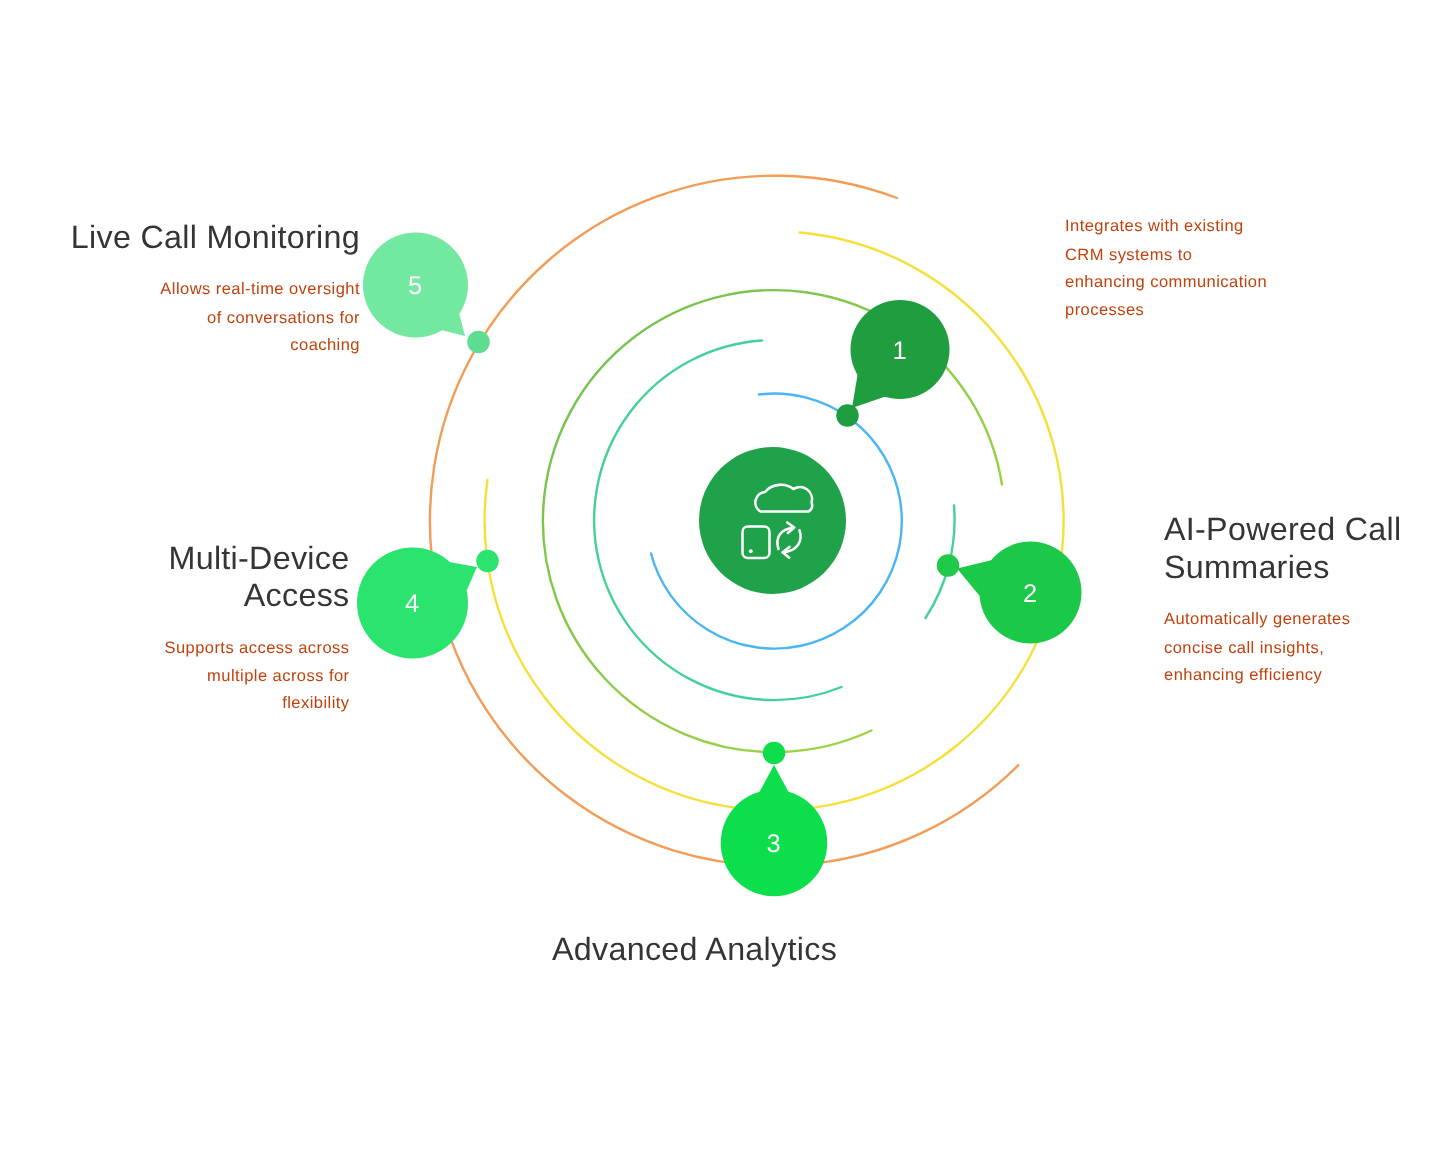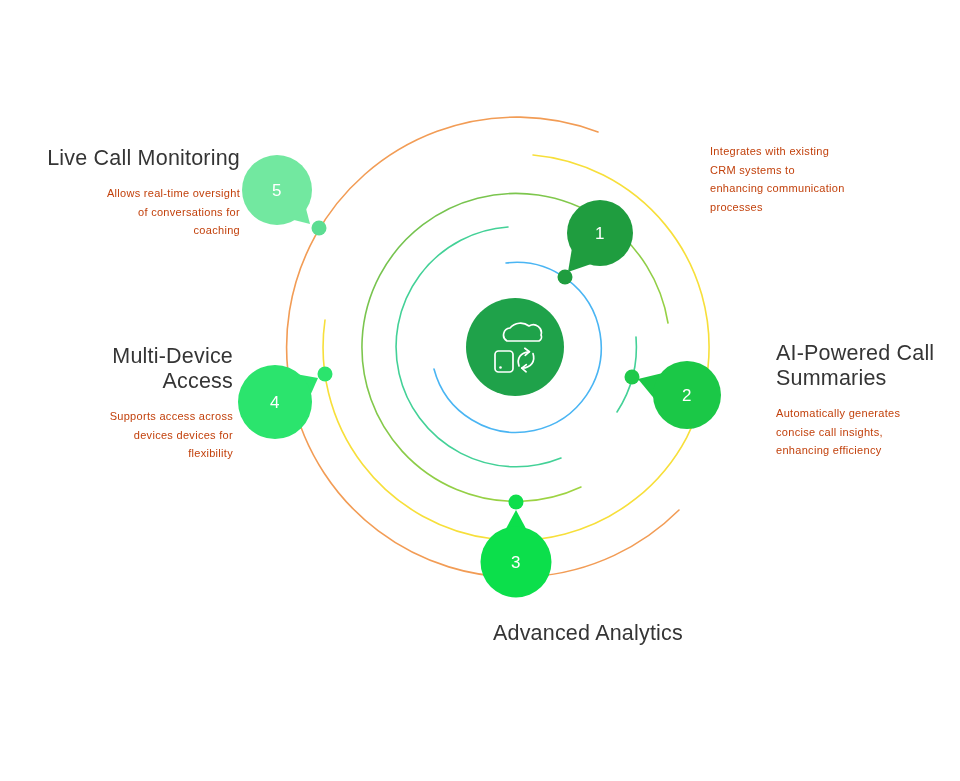--- a/index.html
+++ b/index.html
@@ -11,21 +11,21 @@
   .feature{position:absolute;}
   .feature h2{
     margin:0;font-size:21.5px;line-height:25px;font-weight:400;
     color:#353535;letter-spacing:.2px;white-space:pre-line;
   }
   .feature p{
     margin:13px 0 0 0;font-size:11px;line-height:18.5px;
     color:#c2410c;letter-spacing:.3px;white-space:pre-line;
   }
   .align-right{text-align:right;}
-  .align-center{text-align:right;}
+  .align-center{text-align:left;}
   .arc{fill:none;stroke-width:1.6;stroke-linecap:round;}
   .bubble-num{
     fill:#ffffff;font-size:17px;letter-spacing:.5px;
     font-family:"Liberation Sans",sans-serif;text-anchor:middle;
   }
   .icon-stroke{fill:none;stroke:#ffffff;stroke-width:1.7;
     stroke-linecap:round;stroke-linejoin:round;}
 </style>
 </head>
 <body>
@@ -114,25 +114,25 @@
 Summaries</h2>
     <p>Automatically generates
 concise call insights,
 enhancing efficiency</p>
   </div>
 
   <div class="feature align-center" style="left:368px;top:621px;width:315px;">
     <h2>Advanced Analytics</h2>
   </div>
 
-  <div class="feature align-right" style="left:10px;top:344px;width:223px;">
+  <div class="feature align-right" style="left:10px;top:360px;width:223px;">
     <h2>Multi-Device
 Access</h2>
     <p>Supports access across
-devices devices for
+multiple across for
 flexibility</p>
   </div>
 
   <div class="feature align-right" style="left:18px;top:146px;width:222px;">
     <h2>Live Call Monitoring</h2>
     <p>Allows real-time oversight
 of conversations for
 coaching</p>
   </div>
 

